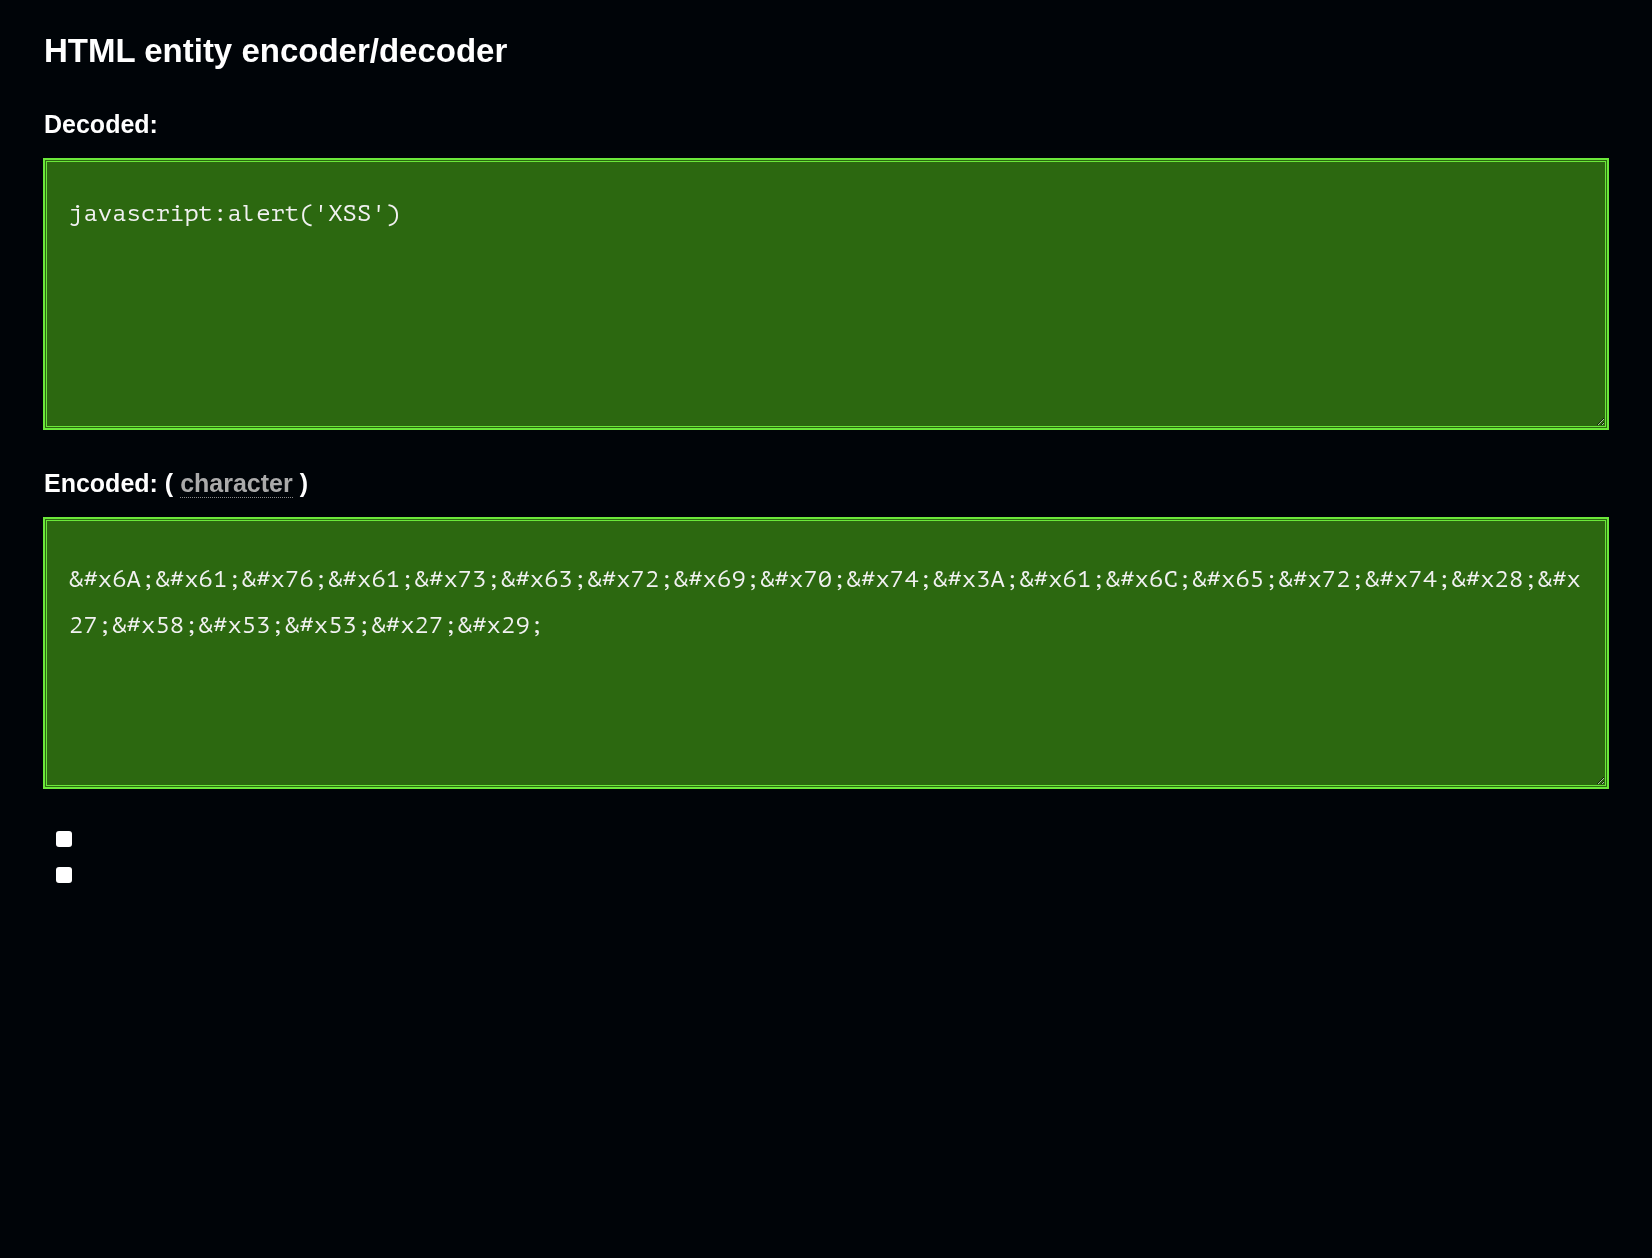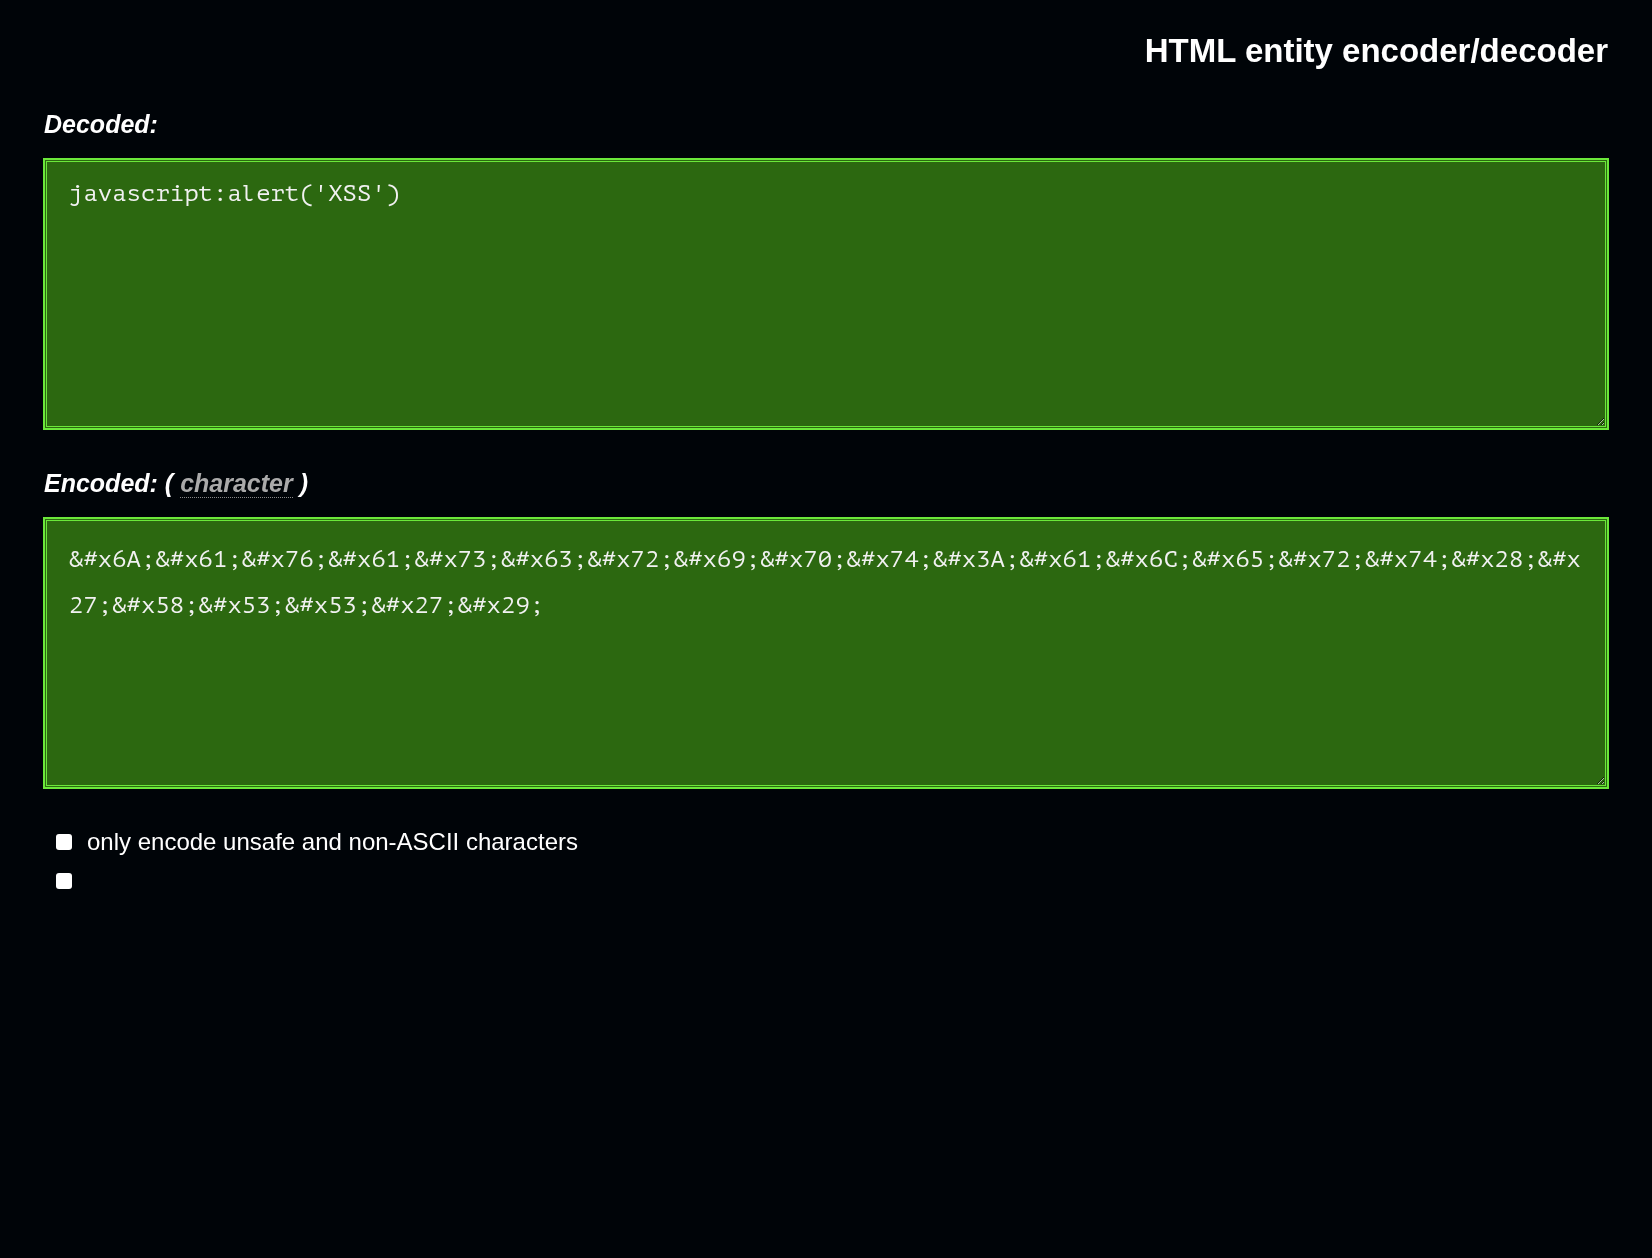--- a/index.html
+++ b/index.html
@@ -10,49 +10,48 @@
       padding: 0;
       background: #000408;
       font-family: -apple-system, BlinkMacSystemFont, "Segoe UI", Helvetica, Arial, sans-serif;
       color: #fff;
       min-height: 1258px;
     }
     .container {
       padding: 32px 44px;
     }
     h1 {
-      text-align: right;
+      text-align: left;
       font-size: 33px;
       font-weight: 700;
       margin: 0 0 40px 0;
       color: #fff;
     }
     .section-label {
       font-size: 25px;
       font-weight: 700;
       margin-bottom: 20px;
       color: #fff;
-      font-style: italic;
     }
     .permalink-link {
       color: #aaa;
       text-decoration: none;
       border-bottom: 1px dotted #888;
       font-weight: 700;
     }
     .textarea-box {
       width: 100%;
       height: 270px;
       background: #2c6810;
       border: 3px double #6be83a;
       outline: 1px solid #6be83a;
       color: #f1f1f1;
       font-family: "PT Mono", "Menlo", "Consolas", monospace;
       font-size: 24px;
-      padding: 16px 22px;
+      padding: 36px 22px;
       resize: both;
       overflow: auto;
       line-height: 1.35;
       word-break: break-all;
     }
     .textarea-box.encoded {
       line-height: 1.9;
     }
     .section {
       margin-bottom: 36px;
@@ -95,18 +94,17 @@
     <div class="section-label">
       <span>Encoded: (</span>
       <a href="#" class="permalink-link">character</a>
       <span>)</span>
     </div>
     <textarea class="textarea-box encoded" style="">&amp;#x6A;&amp;#x61;&amp;#x76;&amp;#x61;&amp;#x73;&amp;#x63;&amp;#x72;&amp;#x69;&amp;#x70;&amp;#x74;&amp;#x3A;&amp;#x61;&amp;#x6C;&amp;#x65;&amp;#x72;&amp;#x74;&amp;#x28;&amp;#x27;&amp;#x58;&amp;#x53;&amp;#x53;&amp;#x27;&amp;#x29;</textarea>
   </div>
 
   <div class="checkbox-row">
     <input type="checkbox" class="checkbox-input" style="">
-    <label>only encode unsafe and non-ASCII characters</label>
   </div>
   <div class="checkbox-row">
     <input type="checkbox" class="checkbox-input" style="">
   </div>
 </div>
 
 </body></html>

